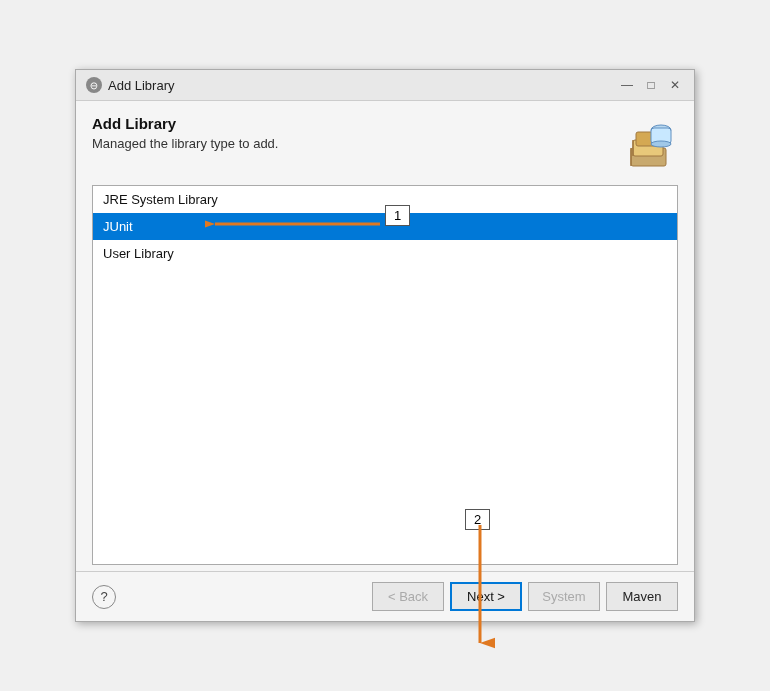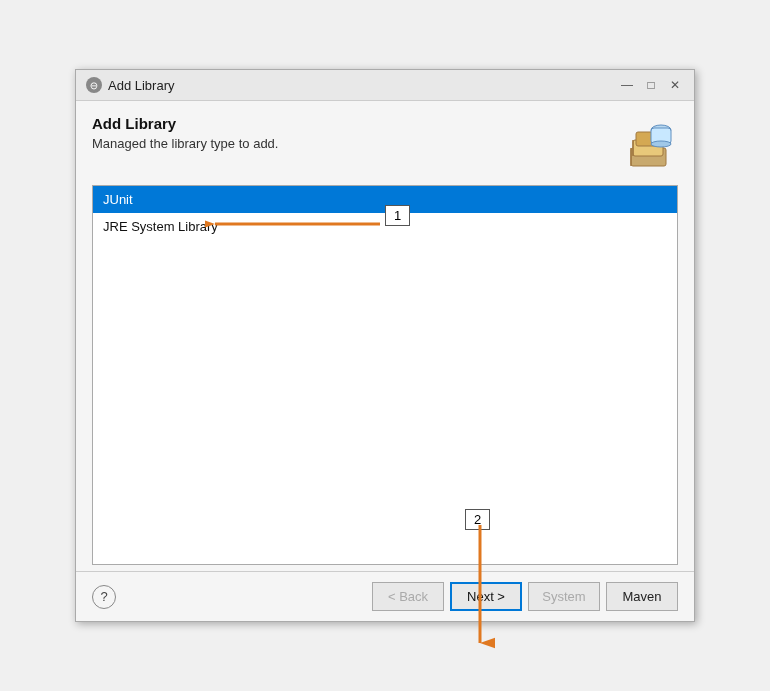--- a/index.html
+++ b/index.html
@@ -194,22 +194,23 @@
           <rect x="30" y="10" width="20" height="16" rx="3" fill="#c8e8ff" stroke="#6090c0" stroke-width="1"></rect>
           <ellipse cx="40" cy="26" rx="10" ry="3" fill="#a0c8e8" stroke="#6090c0" stroke-width="1"></ellipse>
 
           <line x1="10" y1="30" x2="10" y2="48" stroke="#a07840" stroke-width="1.5"></line>
           <line x1="12" y1="22" x2="12" y2="38" stroke="#a07840" stroke-width="1.5"></line>
         </svg>
       </div>
     </div>
 
     <div class="list-container">
+      <div class="list-item">JRE System Library</div>
       <div class="list-item selected">JUnit</div>
-      <div class="list-item">JRE System Library</div>
+      <div class="list-item">User Library</div>
     </div>
 
     <div class="footer">
       <div class="footer-left">
         <button class="help-btn">?</button>
       </div>
       <div class="footer-buttons">
         <button class="btn" disabled="">&lt; Back</button>
         <button class="btn primary">Next &gt;</button>
         <button class="btn" disabled="">System</button>

